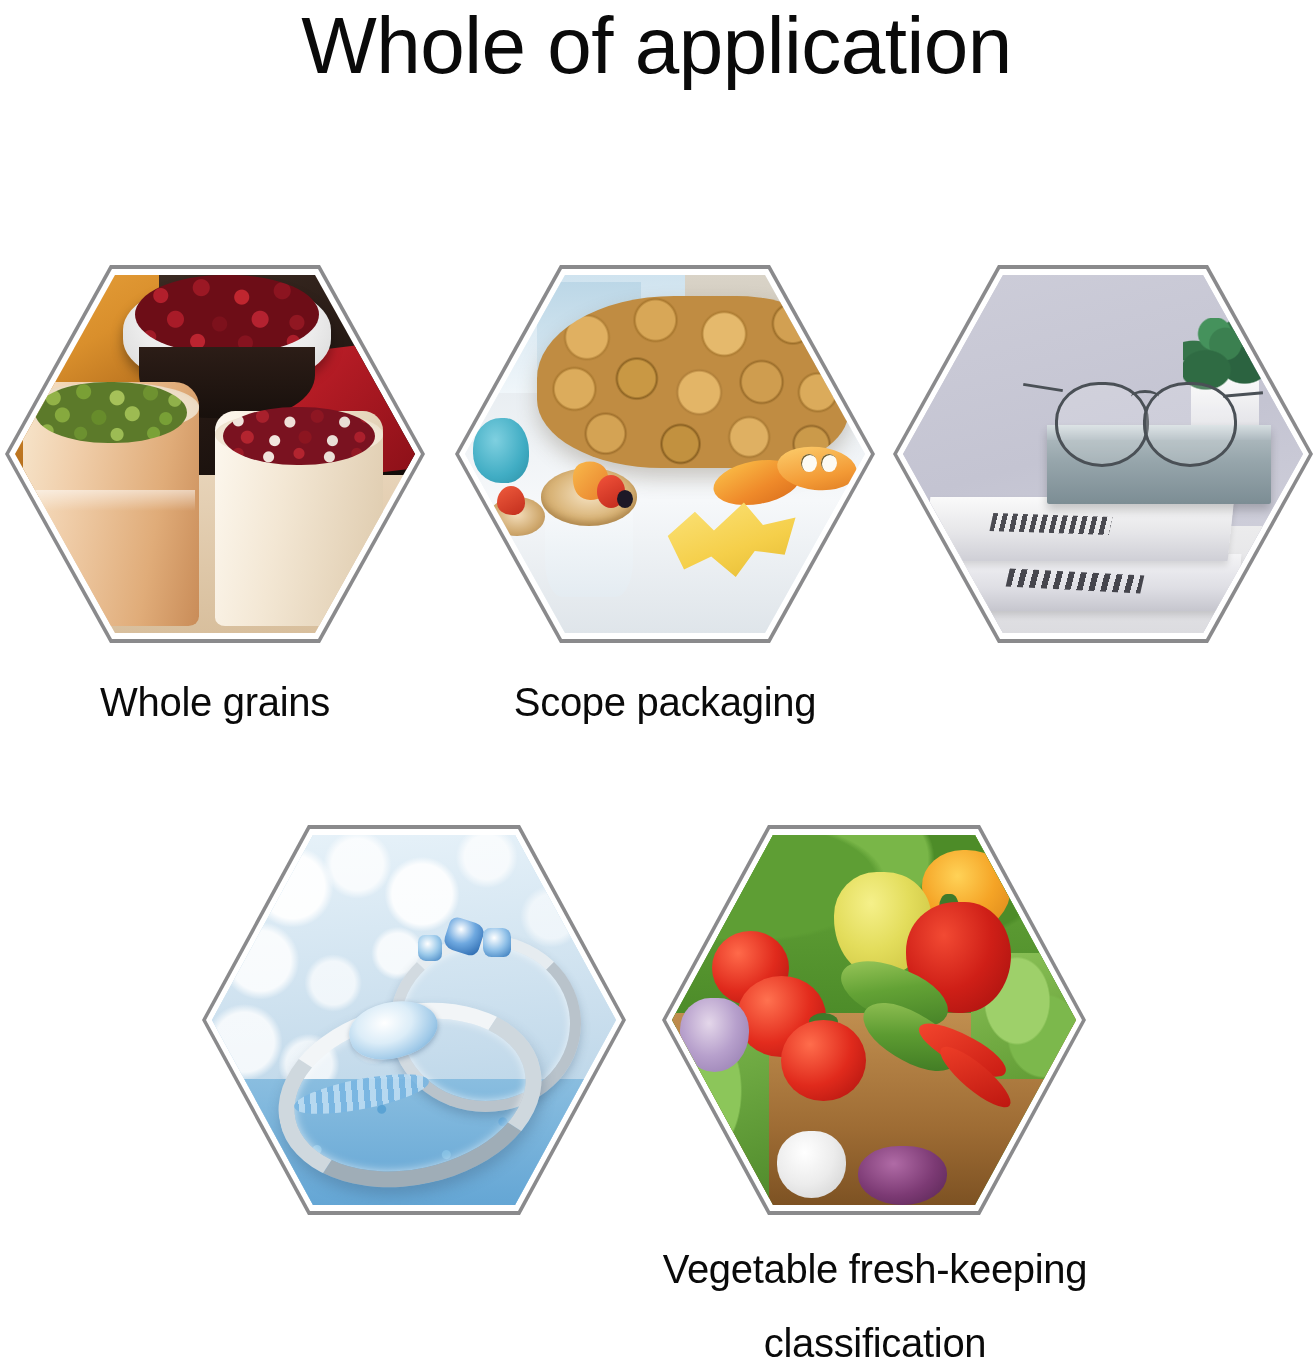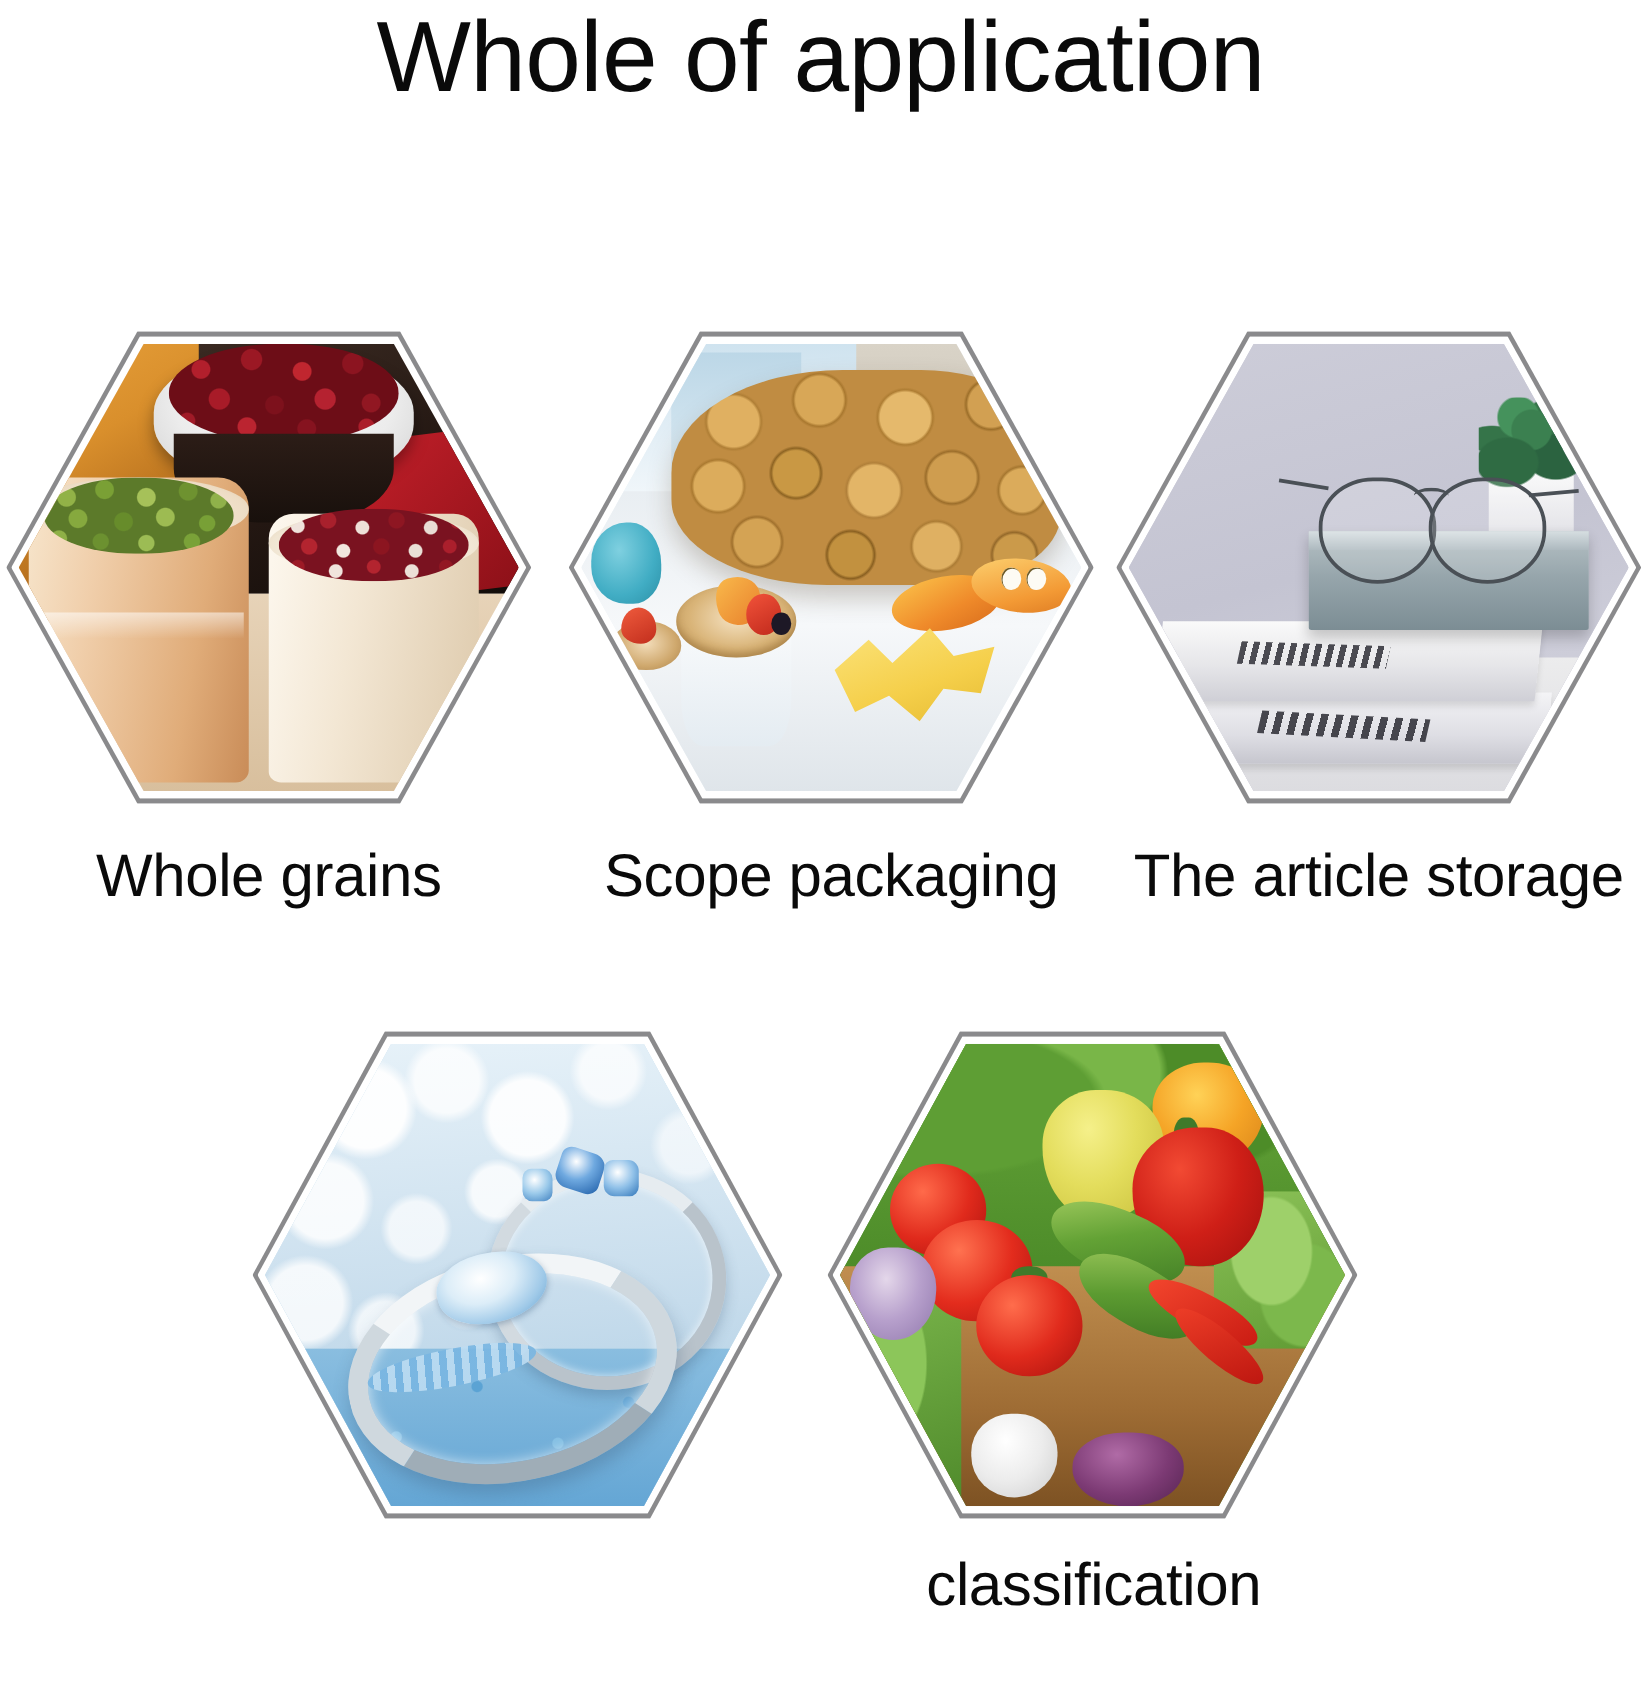--- a/index.html
+++ b/index.html
@@ -84,21 +84,21 @@
     position: absolute;
     left: 0; top: 0; right: 0; bottom: 0;
   }
   .ly { position: absolute; }
 
   
   .hex-label {
     position: absolute;
     text-align: center;
     font-family: "Liberation Sans", sans-serif;
-    font-size: 48px;
+    font-size: 40px;
     line-height: 74px;
     font-weight: 400;
     letter-spacing: -0.3px;
     color: #0a0a0a;
   }
 
   
   .p1 { background: #f2ece6; }
   .p1 .bg-wood {
     left: 0; top: 0; width: 42%; height: 62%;
@@ -672,21 +672,20 @@
         <div class="ly book-gray"></div>
         <div class="ly book-gray-edge"></div>
         <div class="ly glasses-arm-l"></div>
         <div class="ly glasses-arm-r"></div>
         <div class="ly glasses-l"></div>
         <div class="ly glasses-r"></div>
         <div class="ly glasses-bridge"></div>
       </div>
     </div>
   </div>
-  <div class="hex-label" style="left:893px; top:665px; width:420px;">The article storage</div>
 
   <div class="hex-cell" style="left:202px; top:825px; width:424px; height:390px;">
     <div class="hex-outer"></div>
     <div class="hex-gap"></div>
     <div class="hex-photo p4">
       <div class="scene">
         <div class="ly bg-bokeh"></div>
         <div class="ly glitter-floor"></div>
         <div class="ly ring-back"></div>
         <div class="ly gem-top3"></div>
@@ -720,16 +719,17 @@
         <div class="ly tomato3"></div>
         <div class="ly chili1"></div>
         <div class="ly chili2"></div>
         <div class="ly garlic-purple"></div>
         <div class="ly onion-white"></div>
         <div class="ly onion-purple"></div>
       </div>
     </div>
   </div>
   <div class="hex-label" style="left:640px; top:1232px; width:470px;">
+    <div>Vegetable fresh-keeping</div>
     <div>classification</div>
   </div>
 
 </div>
 
 </body></html>

